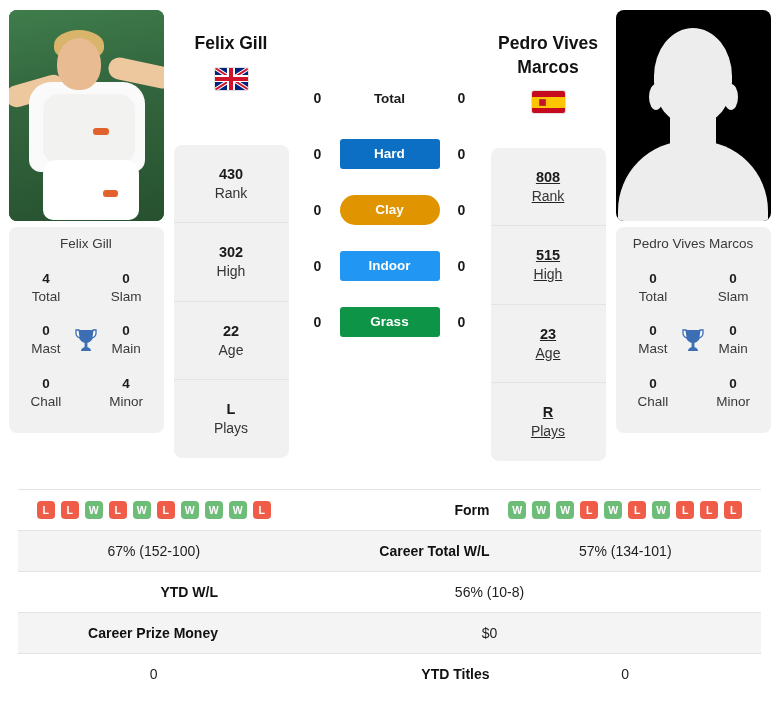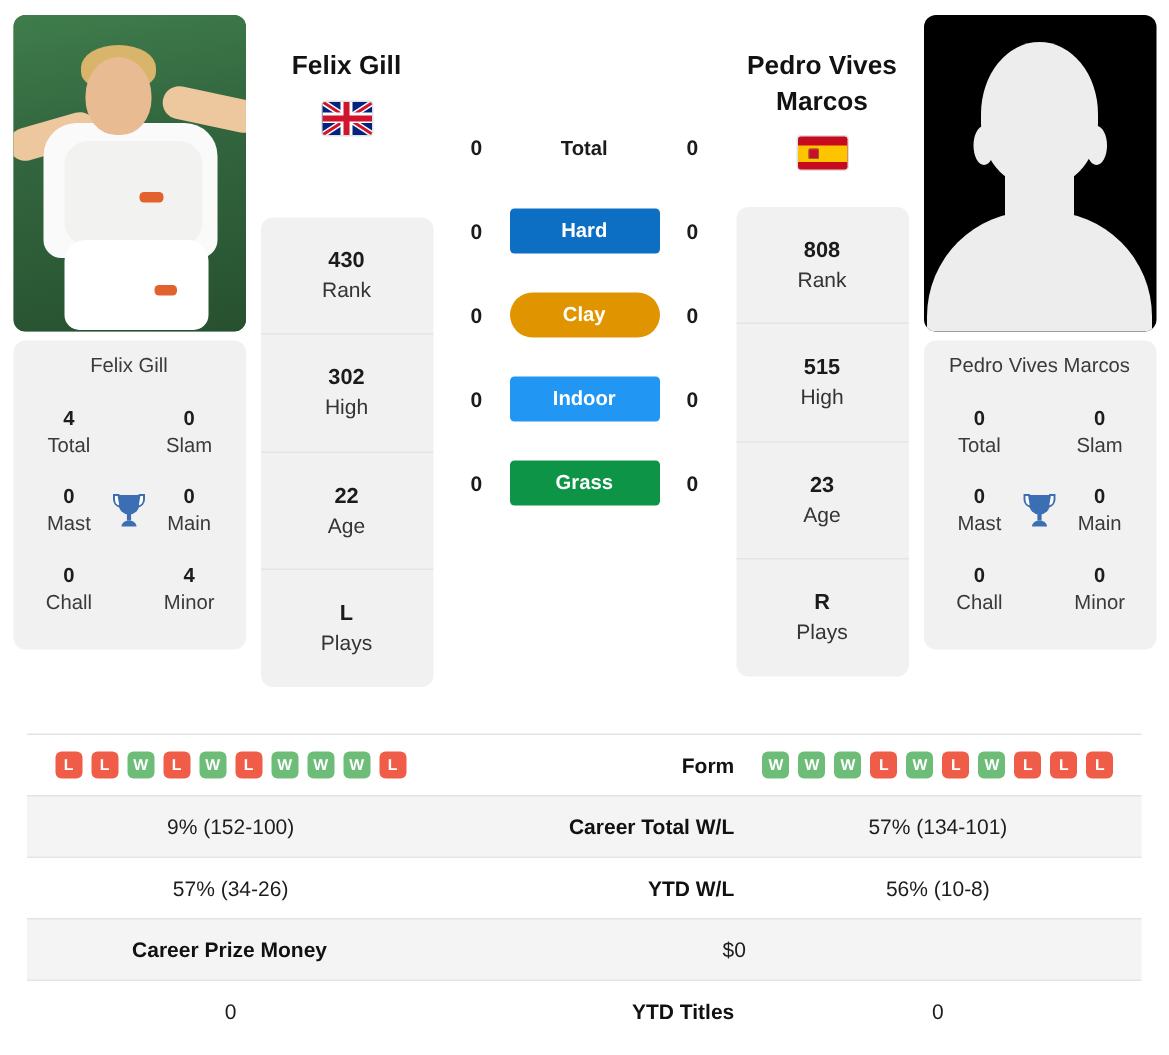--- a/index.html
+++ b/index.html
@@ -268,21 +268,21 @@
     </div>
 
     <div style="display:flex; flex-direction:column; align-items:center; flex:0 0 118px;">
       <div class="name-col" style="padding-top:22px;">
         <div class="pname">Pedro Vives Marcos</div>
         <div class="flag es">
           <span class="band"></span>
             <span class="crest"></span>
         </div>
       </div>
-      <div class="stat-col" style="margin-top:10px;">
+      <div class="stat-col" style="margin-top:20px;text-decoration:underline;">
         <div class="stat-card">
           <div class="stat-cell">
             <div class="v">808</div>
             <div class="l">Rank</div>
           </div>
           <div class="stat-cell">
             <div class="v">515</div>
             <div class="l">High</div>
           </div>
           <div class="stat-cell">
@@ -381,27 +381,26 @@
             <div class="fb l">L</div>
             <div class="fb w">W</div>
             <div class="fb l">L</div>
             <div class="fb l">L</div>
             <div class="fb l">L</div>
           </div>
       </div>
     </div>
 
     <div class="trow alt">
-      <div class="tc-left">9% (152-100)</div>
+      <div class="tc-left">67% (152-100)</div>
       <div class="tc-mid">Career Total W/L</div>
       <div class="tc-right">57% (134-101)</div>
     </div>
 
     <div class="trow">
-      <div class="tc-left">57% (34-26)</div>
       <div class="tc-mid">YTD W/L</div>
       <div class="tc-right">56% (10-8)</div>
     </div>
 
     <div class="trow alt">
       <div class="tc-mid">Career Prize Money</div>
       <div class="tc-right">$0</div>
     </div>
 
     <div class="trow">

